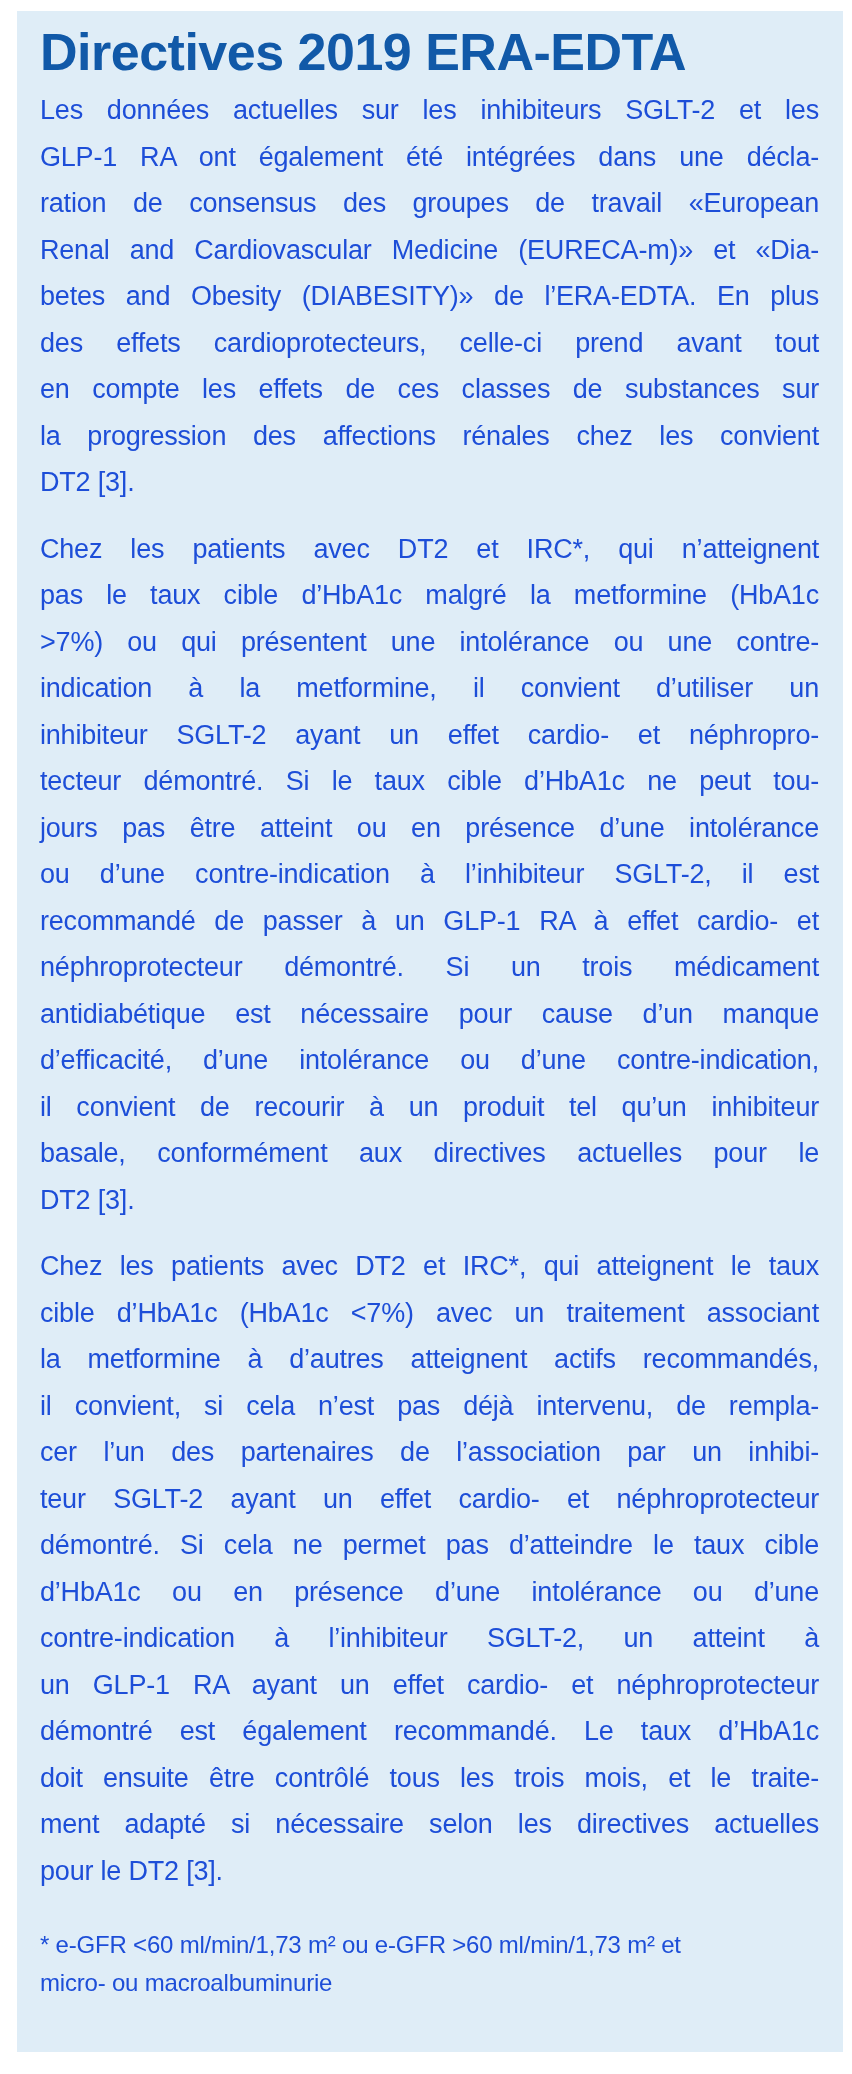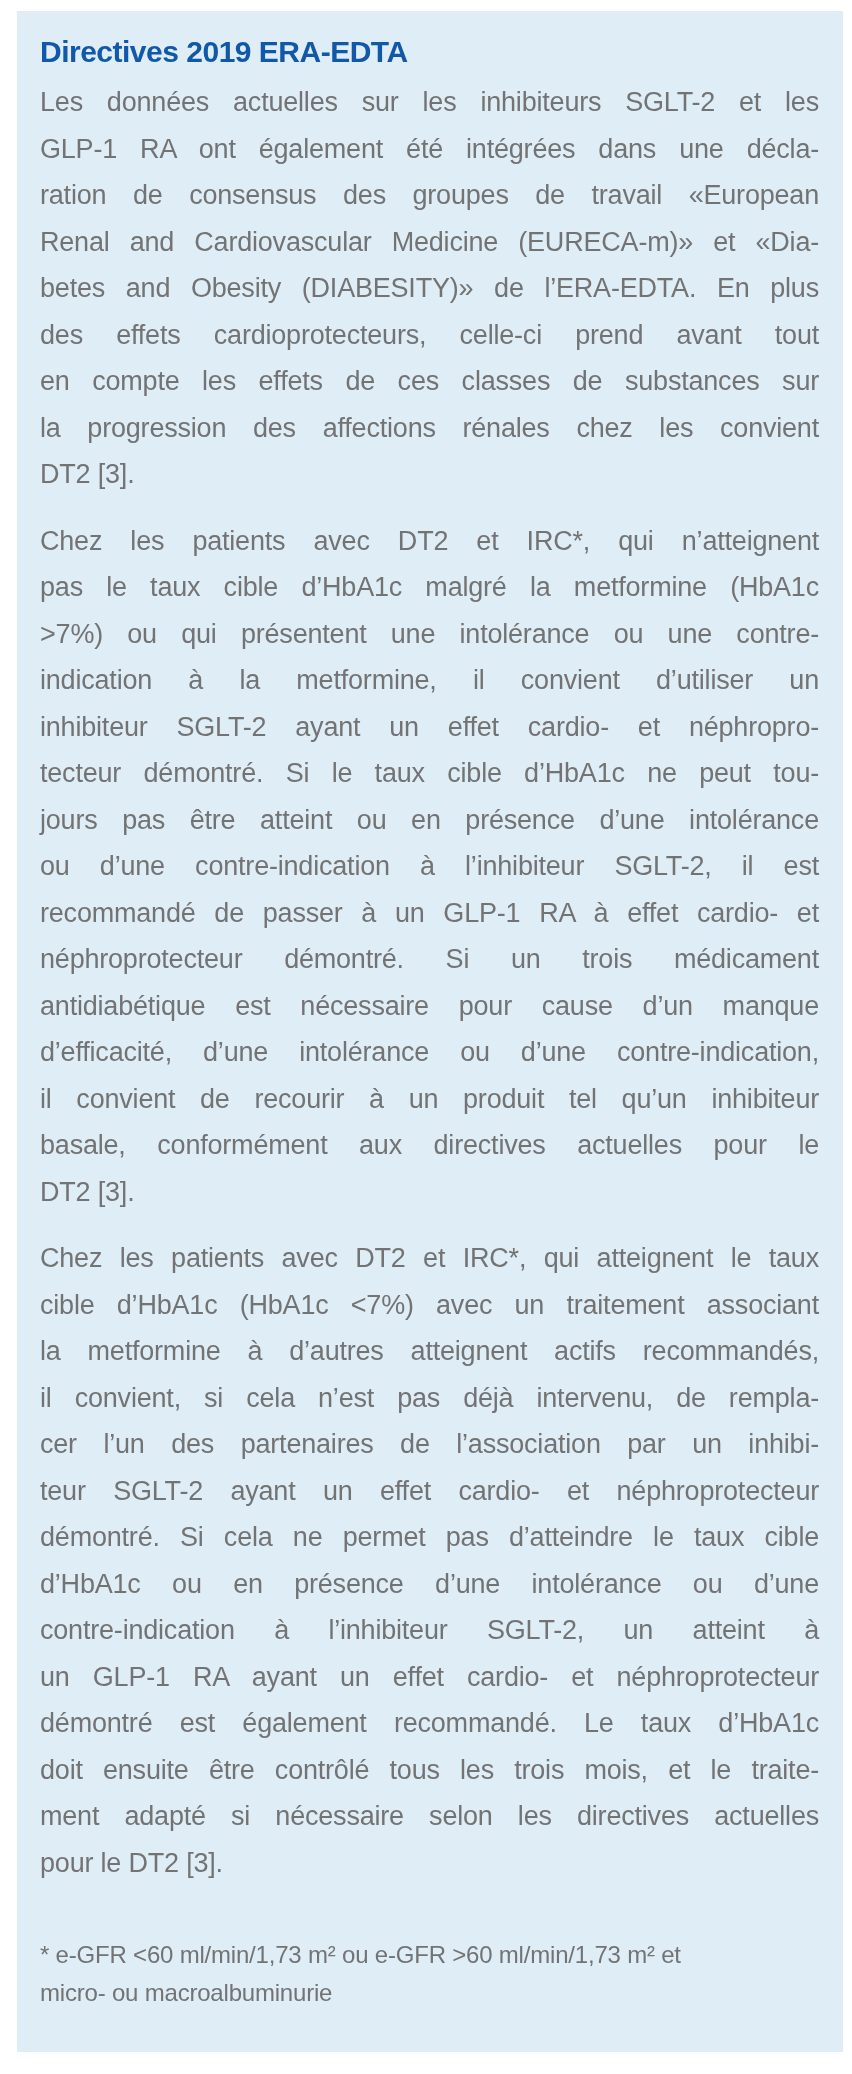--- a/index.html
+++ b/index.html
@@ -24,43 +24,43 @@
     top: 11px;
     width: 826px;
     height: 2041px;
     background: #dfedf7;
     box-sizing: border-box;
     padding: 14px 24px 0 23px;
     overflow: hidden;
   }
   .box-title {
     color: #1159a8;
-    font-size: 30px;
+    font-size: 52px;
     font-weight: bold;
     line-height: 54px;
     letter-spacing: -0.5px;
-    margin: 0 0 0 0;
+    margin: 0 0 8px 0;
   }
   .para {
     margin: 0 0 20px 0;
   }
   .line {
-    color: #737373;
+    color: #1d4ed8;
     font-size: 27px;
     line-height: 46.5px;
     letter-spacing: -0.2px;
     text-align: justify;
     text-align-last: justify;
     white-space: nowrap;
   }
   .line.para-last {
     text-align-last: left;
   }
   .footnote {
-    margin-top: 50px;
+    margin-top: 32px;
   }
   .footnote .line {
     font-size: 24px;
     line-height: 38px;
     text-align-last: left;
   }
 </style>
 </head>
 <body>
 

